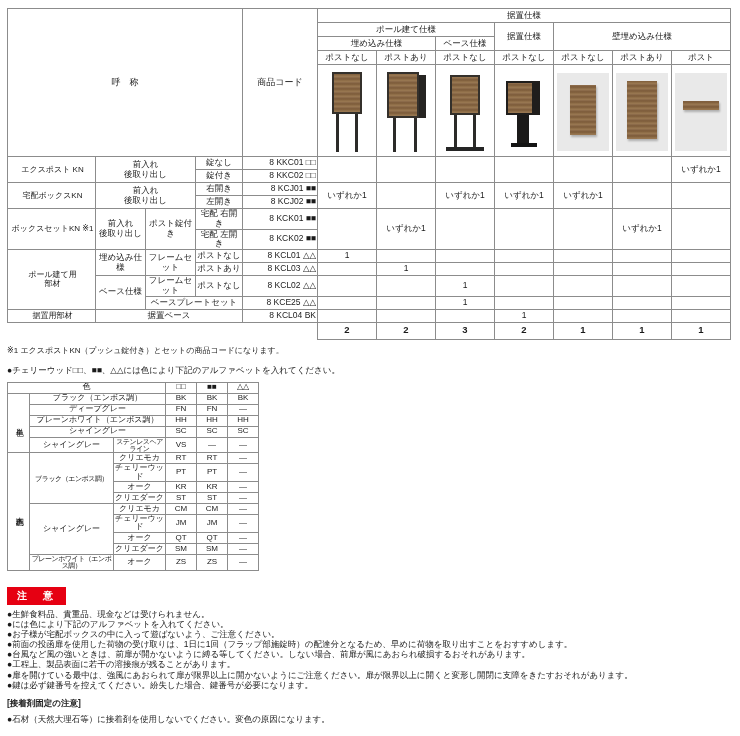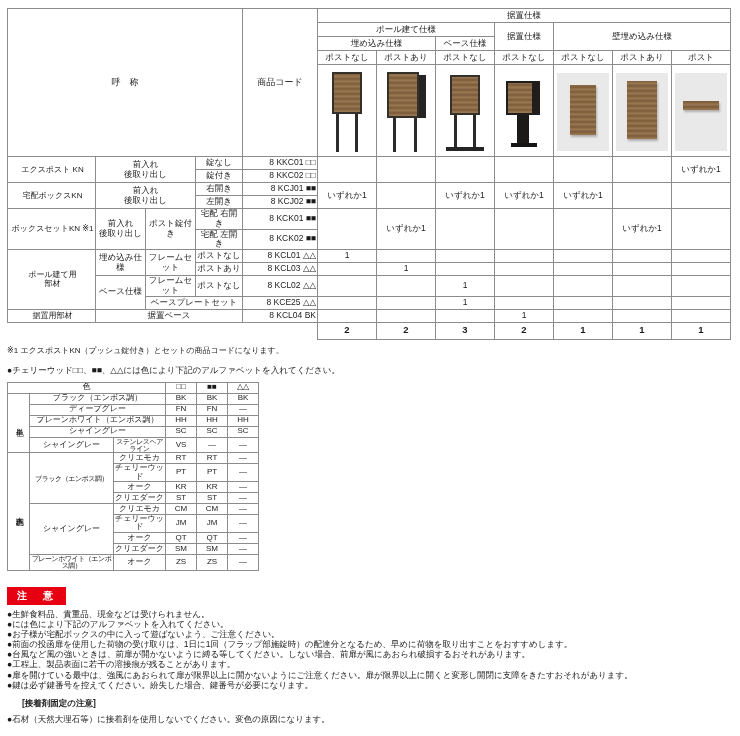--- a/index.html
+++ b/index.html
@@ -49,21 +49,21 @@
   
   .ct{width:251px;margin-top:5px;}
   .ct td{border:1px solid #8c8c8c;font-size:8px;height:11px;line-height:1.05;text-align:center;vertical-align:middle;padding:0 1px;overflow:hidden;}
   .ct .sm{font-size:7px;letter-spacing:-0.5px;}
   .vtext{writing-mode:vertical-rl;text-orientation:upright;margin:0 auto;font-size:8px;letter-spacing:1px;}
 
   
   .badge{display:inline-block;margin-top:16px;background:#e60012;color:#fff;font-weight:bold;font-size:10px;padding:2px 10px;letter-spacing:3px;}
   .bullets{margin-top:4px;font-size:8.5px;line-height:1.2;}
   .bullets div{white-space:normal;}
-  .subtitle{margin-top:8px;font-size:8.5px;font-weight:bold;margin-left:15px;}
+  .subtitle{margin-top:8px;font-size:8.5px;font-weight:bold;}
 </style>
 </head>
 <body>
 
 <div class="page">
 
   
   <table class="mt">
     <colgroup>
       <col style="width:88px">

